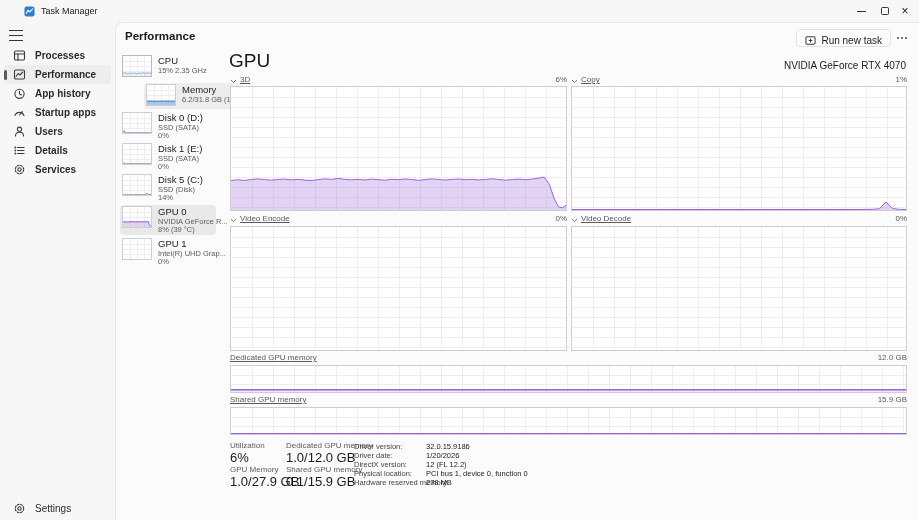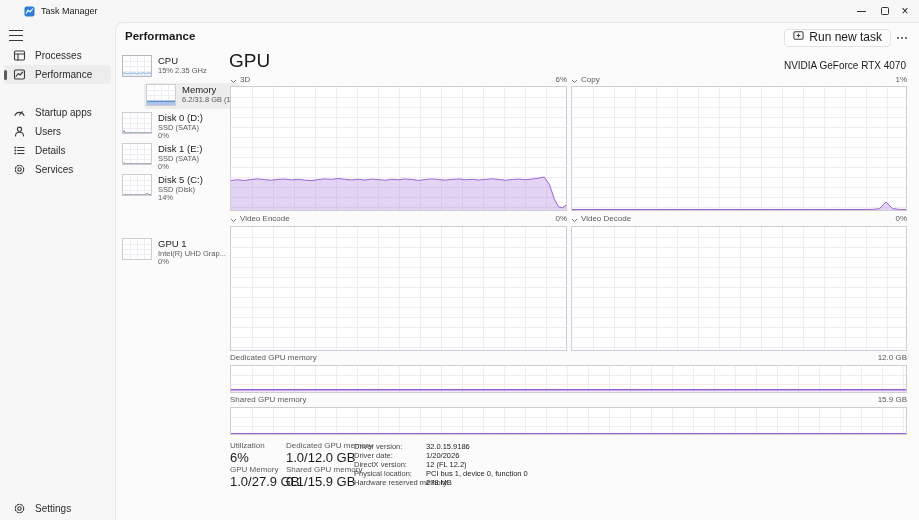--- a/index.html
+++ b/index.html
@@ -13,52 +13,52 @@
   .app-title { position:absolute; left:41px; top:6px; font-size:9px; color:#1b1b1b; }
   .win-btn { position:absolute; top:0; width:24px; height:22px; display:flex; align-items:center; justify-content:center; color:#222; }
   .wb-min { right:46px; } .wb-max { right:22px; } .wb-close { right:2px; }
   .glyph-min { width:9px; height:1px; background:#333; }
   .glyph-max { width:8px; height:8px; border:1px solid #333; border-radius:1.5px; }
   .glyph-close { font-size:12px; line-height:10px; color:#222; }
 
   
   .hamburger { position:absolute; left:9px; top:30px; width:14px; height:11px; display:flex; flex-direction:column; justify-content:space-between; }
   .hamburger div { height:1px; background:#3a3a3a; }
-  .nav-item { position:absolute; left:4px; width:107px; height:19px; border-radius:4px; display:flex; align-items:center; cursor:default; }
+  .nav-item { position:absolute; left:4px; width:107px; height:19px; border-radius:4px; display:flex; align-items:center; cursor:default;font-weight:bold; }
   .nav-item .nico { width:13px; height:13px; margin-left:9px; flex:0 0 auto; }
   .nav-item .nlab { margin-left:9px; font-size:10px; color:#2b2b2b; white-space:nowrap; }
   .nav-item.selected { background:#ededed; }
   .nav-item.selected::before { content:""; position:absolute; left:0; top:4.5px; width:3px; height:10px; border-radius:2px; background:#5c5c5c; }
   svg.icon { stroke:#3d3d3d; fill:none; stroke-width:1.1; stroke-linecap:round; stroke-linejoin:round; }
 
   
   .panel { position:absolute; left:115px; top:22px; width:804px; height:498px; background:#fbfbfb;
            border-left:1px solid #e7e7e7; border-top:1px solid #e7e7e7; border-radius:8px 0 0 0; }
   .page-title { position:absolute; left:9px; top:7px; font-size:11.5px; font-weight:700; color:#1a1a1a; }
-  .run-task-btn { position:absolute; right:28px; top:6px; height:18px; padding:0 8px; display:flex; align-items:flex-start; gap:5px;
-                  background:#fdfdfd; border:1px solid #e2e2e2; border-radius:4px; font-size:12px; color:#1b1b1b; }
+  .run-task-btn { position:absolute; right:28px; top:6px; height:18px; padding:0 8px; display:flex; align-items:flex-end; gap:5px;
+                  background:#fdfdfd; border:1px solid #e2e2e2; border-radius:4px; font-size:10px; color:#1b1b1b; }
   .more-btn { position:absolute; right:8px; top:6px; width:18px; height:18px; border-radius:4px; display:flex; align-items:center; justify-content:center; }
   .dots { display:flex; gap:2px; }
   .dots i { width:2px; height:2px; border-radius:50%; background:#444; }
 
   
   .perf-row { position:absolute; left:4px; width:96px; border-radius:4px; }
   .perf-row.hl { background:#ededed;margin-left:24px; }
   .perf-row.sel { background:#e9e9e9; }
   .thumb { position:absolute; left:2px; top:1px; width:30px; height:22px; background:#fff; border:1px solid #b9b9b9; overflow:hidden; }
   .pr-name { position:absolute; left:38px; top:1px; font-size:9.5px; color:#1b1b1b; white-space:nowrap;text-align:center; }
   .pr-l1 { position:absolute; left:38px; top:12px; font-size:7.5px; color:#5c5c5c; white-space:nowrap; }
   .pr-l2 { position:absolute; left:38px; top:20px; font-size:7.5px; color:#5c5c5c; white-space:nowrap; }
 
   
   .gpu-title { position:absolute; left:113px; top:27px; font-size:19px; font-weight:400; color:#1a1a1a; }
   .gpu-name { position:absolute; right:13px; top:37px; font-size:10px; color:#1b1b1b; }
   .chart-head { position:absolute; height:10px; font-size:8px; color:#5a5a5a; }
   .chart-head .val { position:absolute; right:0; top:0; }
-  .chart-head .lab { position:absolute; left:0; top:0; display:flex; align-items:flex-end; gap:3px; }
+  .chart-head .lab { position:absolute; left:0; top:0; display:flex; align-items:flex-end; gap:3px;text-decoration:underline; }
   .chart { position:absolute; background:#ffffff; border:1px solid #cfccd4; overflow:hidden; }
   .chart svg { display:block; }
 
   
   .stat-lab { position:absolute; font-size:8px; color:#5b5b5b; white-space:nowrap; }
   .stat-val { position:absolute; font-size:13px; color:#1b1b1b; white-space:nowrap; }
   .drow-lab { position:absolute; font-size:7.5px; color:#444; white-space:nowrap; }
   .drow-val { position:absolute; font-size:7.5px; color:#1b1b1b; white-space:nowrap; }
 
   
@@ -102,20 +102,27 @@
       </svg>
     <span class="nlab">Processes</span>
   </div>
   <div class="nav-item selected" style="top:65px">
     <svg class="icon nico" viewBox="0 0 13 13">
         <rect x="1.5" y="2" width="10" height="9" rx="1.2"></rect>
         <polyline points="3,8.5 5.2,5.5 7,7 9.8,4"></polyline>
       </svg>
     <span class="nlab">Performance</span>
   </div>
+  <div class="nav-item" style="top:84px">
+    <svg class="icon nico" viewBox="0 0 13 13">
+        <circle cx="6.5" cy="6.8" r="4.6"></circle>
+        <polyline points="6.5,4.3 6.5,7 8.4,8"></polyline>
+      </svg>
+    <span class="nlab">App history</span>
+  </div>
   <div class="nav-item" style="top:103px">
     <svg class="icon nico" viewBox="0 0 13 13">
         <path d="M2 9.5a4.8 4.8 0 0 1 9 0"></path>
         <line x1="6.5" y1="9" x2="9.2" y2="5.6"></line>
       </svg>
     <span class="nlab">Startup apps</span>
   </div>
   <div class="nav-item" style="top:122px">
     <svg class="icon nico" viewBox="0 0 13 13">
         <circle cx="6.5" cy="4.2" r="2.1"></circle>
@@ -219,20 +226,32 @@
       <div class="thumb chart">
           <svg width="28" height="20">
             <path d="M7 0V20M14 0V20M21 0V20M0 5H28M0 10H28M0 15H28" stroke="#efedf3" fill="none" shape-rendering="crispEdges"></path>
             <path d="M0.0 19.8L21.8 19.8L24.1 18.2L25.8 19.6L28.0 19.6L28 20L0 20Z" fill="rgba(135,149,163,0.3)"></path>
             <path d="M0.0 19.8L21.8 19.8L24.1 18.2L25.8 19.6L28.0 19.6" stroke="#8795a3" stroke-width="1" fill="none"></path>
           </svg>
         </div>
       <span class="pr-name">Disk 5 (C:)</span>
       <span class="pr-l1">SSD (Disk)</span>
       <span class="pr-l2">14%</span>
+    </div>
+    <div class="perf-row sel" style="top:182px;height:30px">
+      <div class="thumb chart">
+          <svg width="28" height="20">
+            <path d="M7 0V20M14 0V20M21 0V20M0 5H28M0 10H28M0 15H28" stroke="#efedf3" fill="none" shape-rendering="crispEdges"></path>
+            <path d="M0.0 14.8L4.2 15.0L8.4 14.6L12.6 14.9L16.8 14.7L21.0 14.9L23.8 14.6L25.2 14.4L26.3 17.6L27.2 19.2L28.0 18.8L28 20L0 20Z" fill="rgba(154,99,211,0.28)"></path>
+            <path d="M0.0 14.8L4.2 15.0L8.4 14.6L12.6 14.9L16.8 14.7L21.0 14.9L23.8 14.6L25.2 14.4L26.3 17.6L27.2 19.2L28.0 18.8" stroke="#9a63d3" stroke-width="1" fill="none"></path>
+          </svg>
+        </div>
+      <span class="pr-name">GPU 0</span>
+      <span class="pr-l1">NVIDIA GeForce R...</span>
+      <span class="pr-l2">8% (39 °C)</span>
     </div>
     <div class="perf-row" style="top:214px;height:30px">
       <div class="thumb chart">
           <svg width="28" height="20">
             <path d="M7 0V20M14 0V20M21 0V20M0 5H28M0 10H28M0 15H28" stroke="#efedf3" fill="none" shape-rendering="crispEdges"></path>
           </svg>
         </div>
       <span class="pr-name">GPU 1</span>
       <span class="pr-l1">Intel(R) UHD Grap...</span>
       <span class="pr-l2">0%</span>

